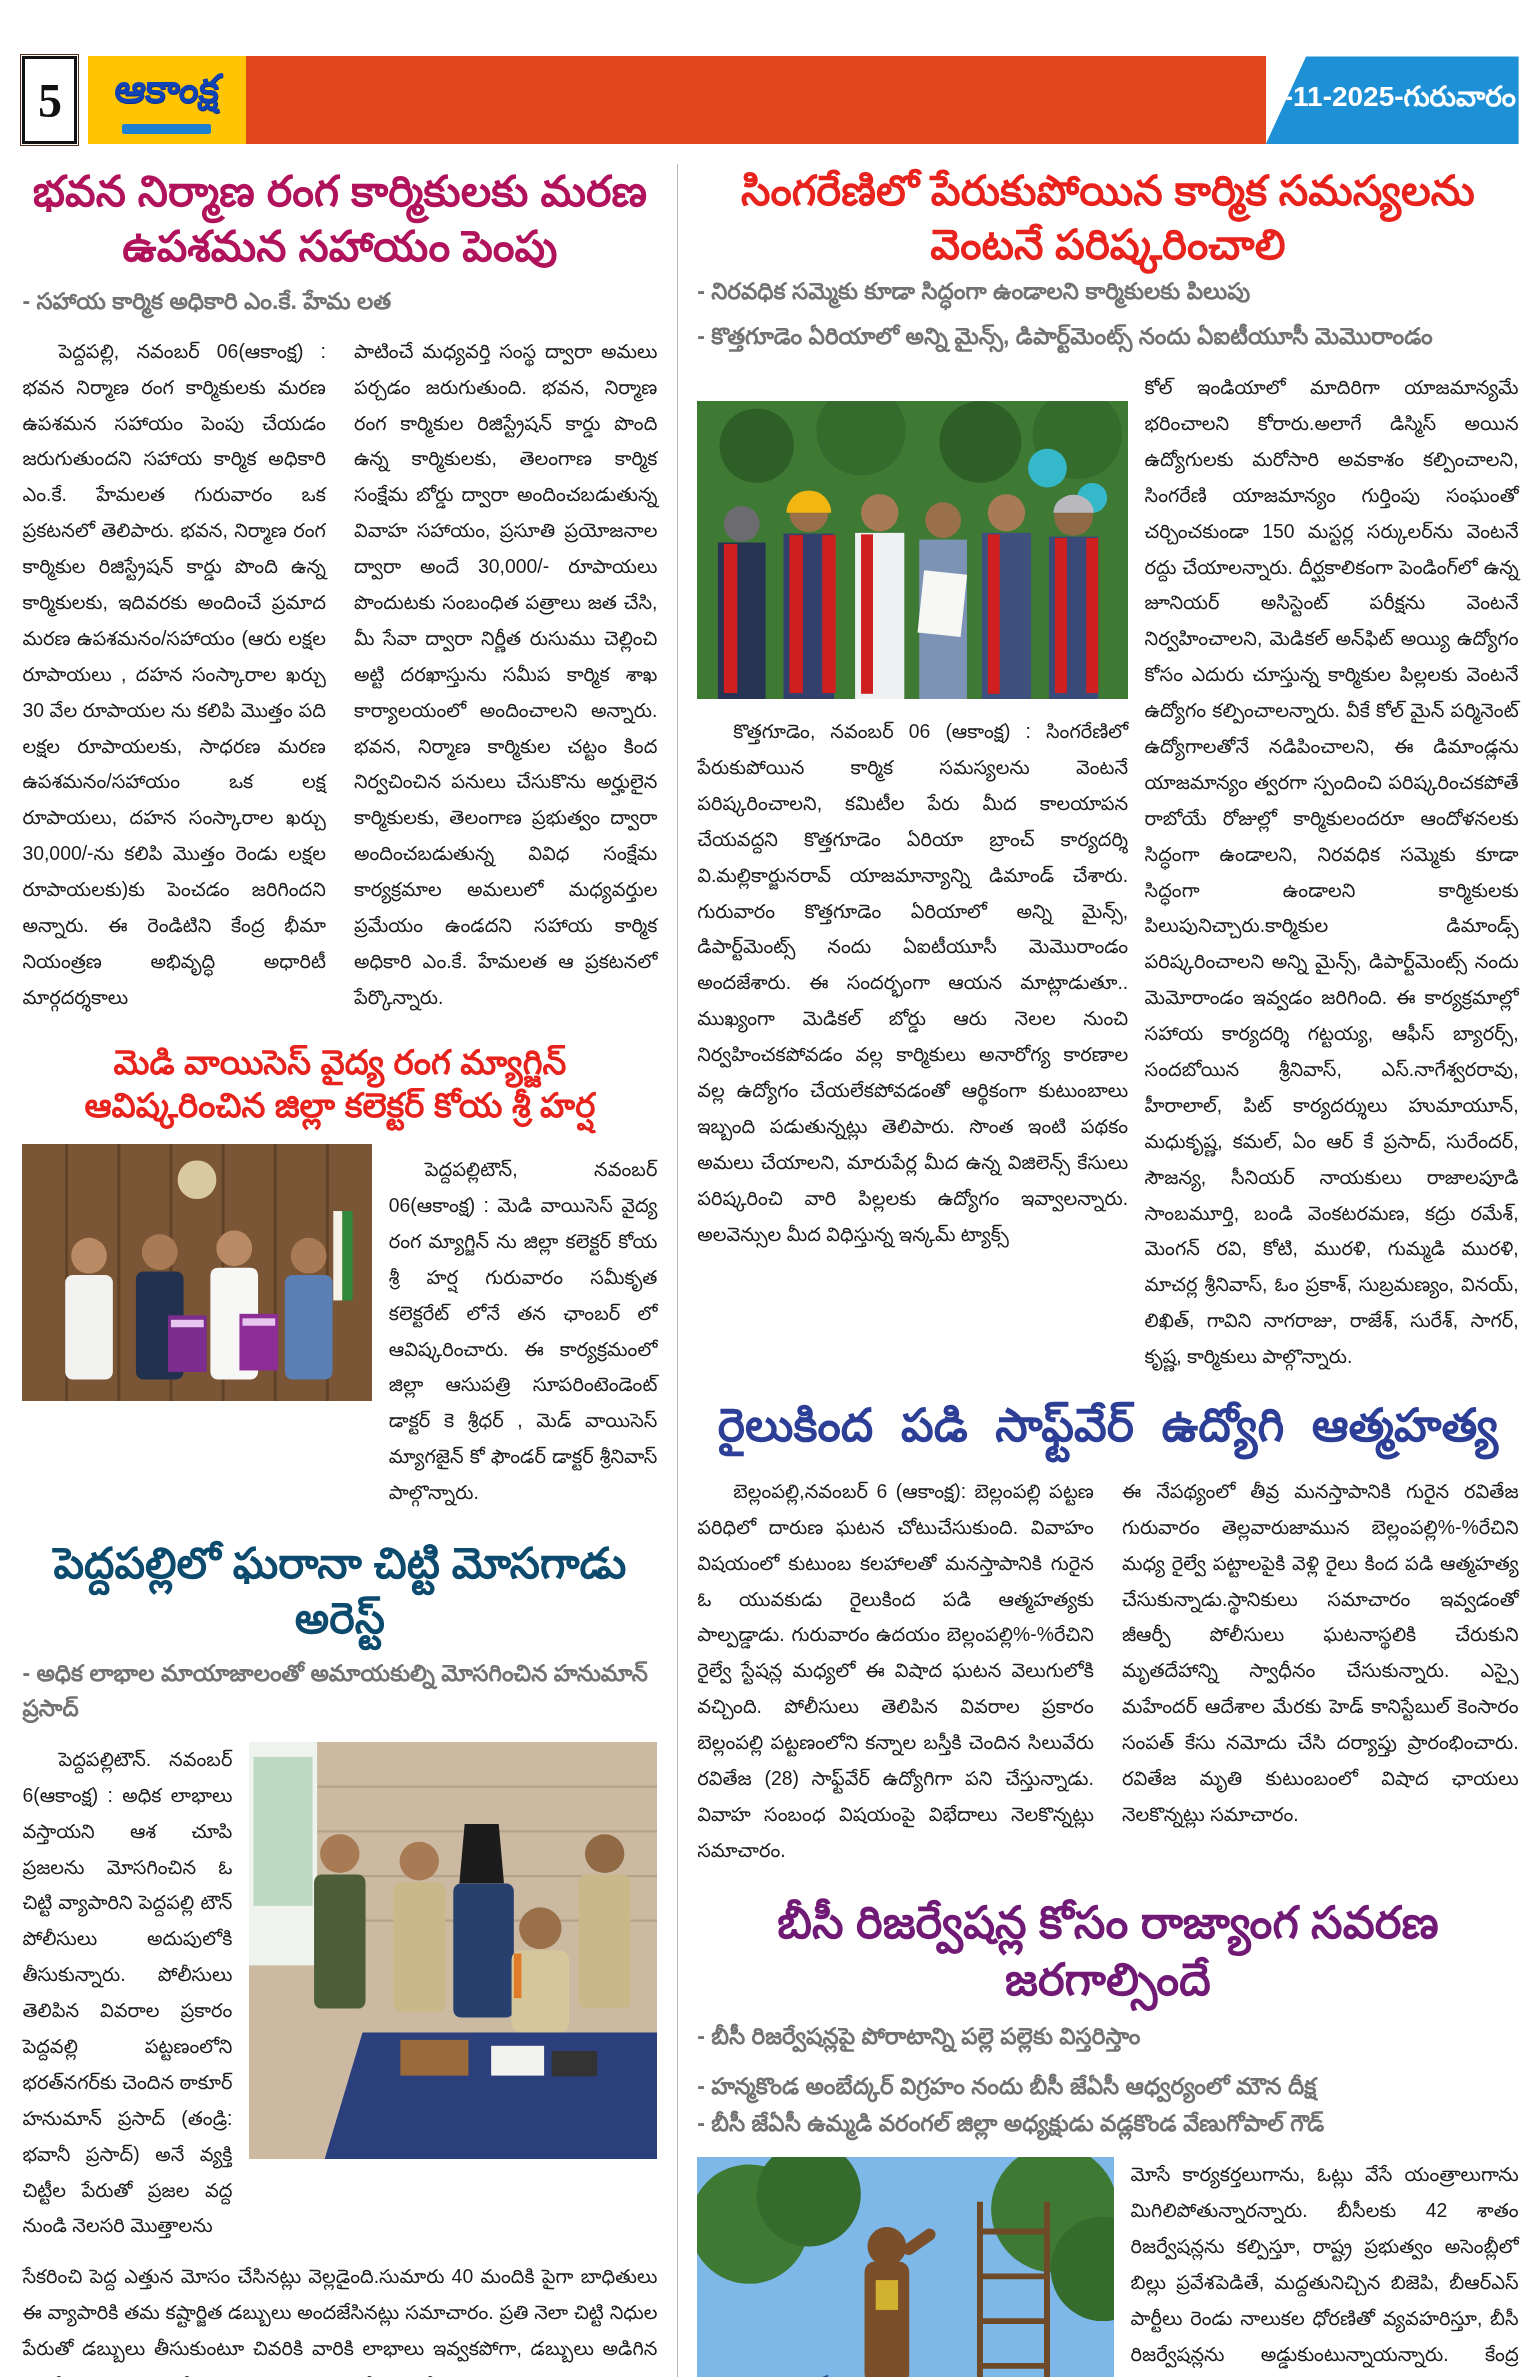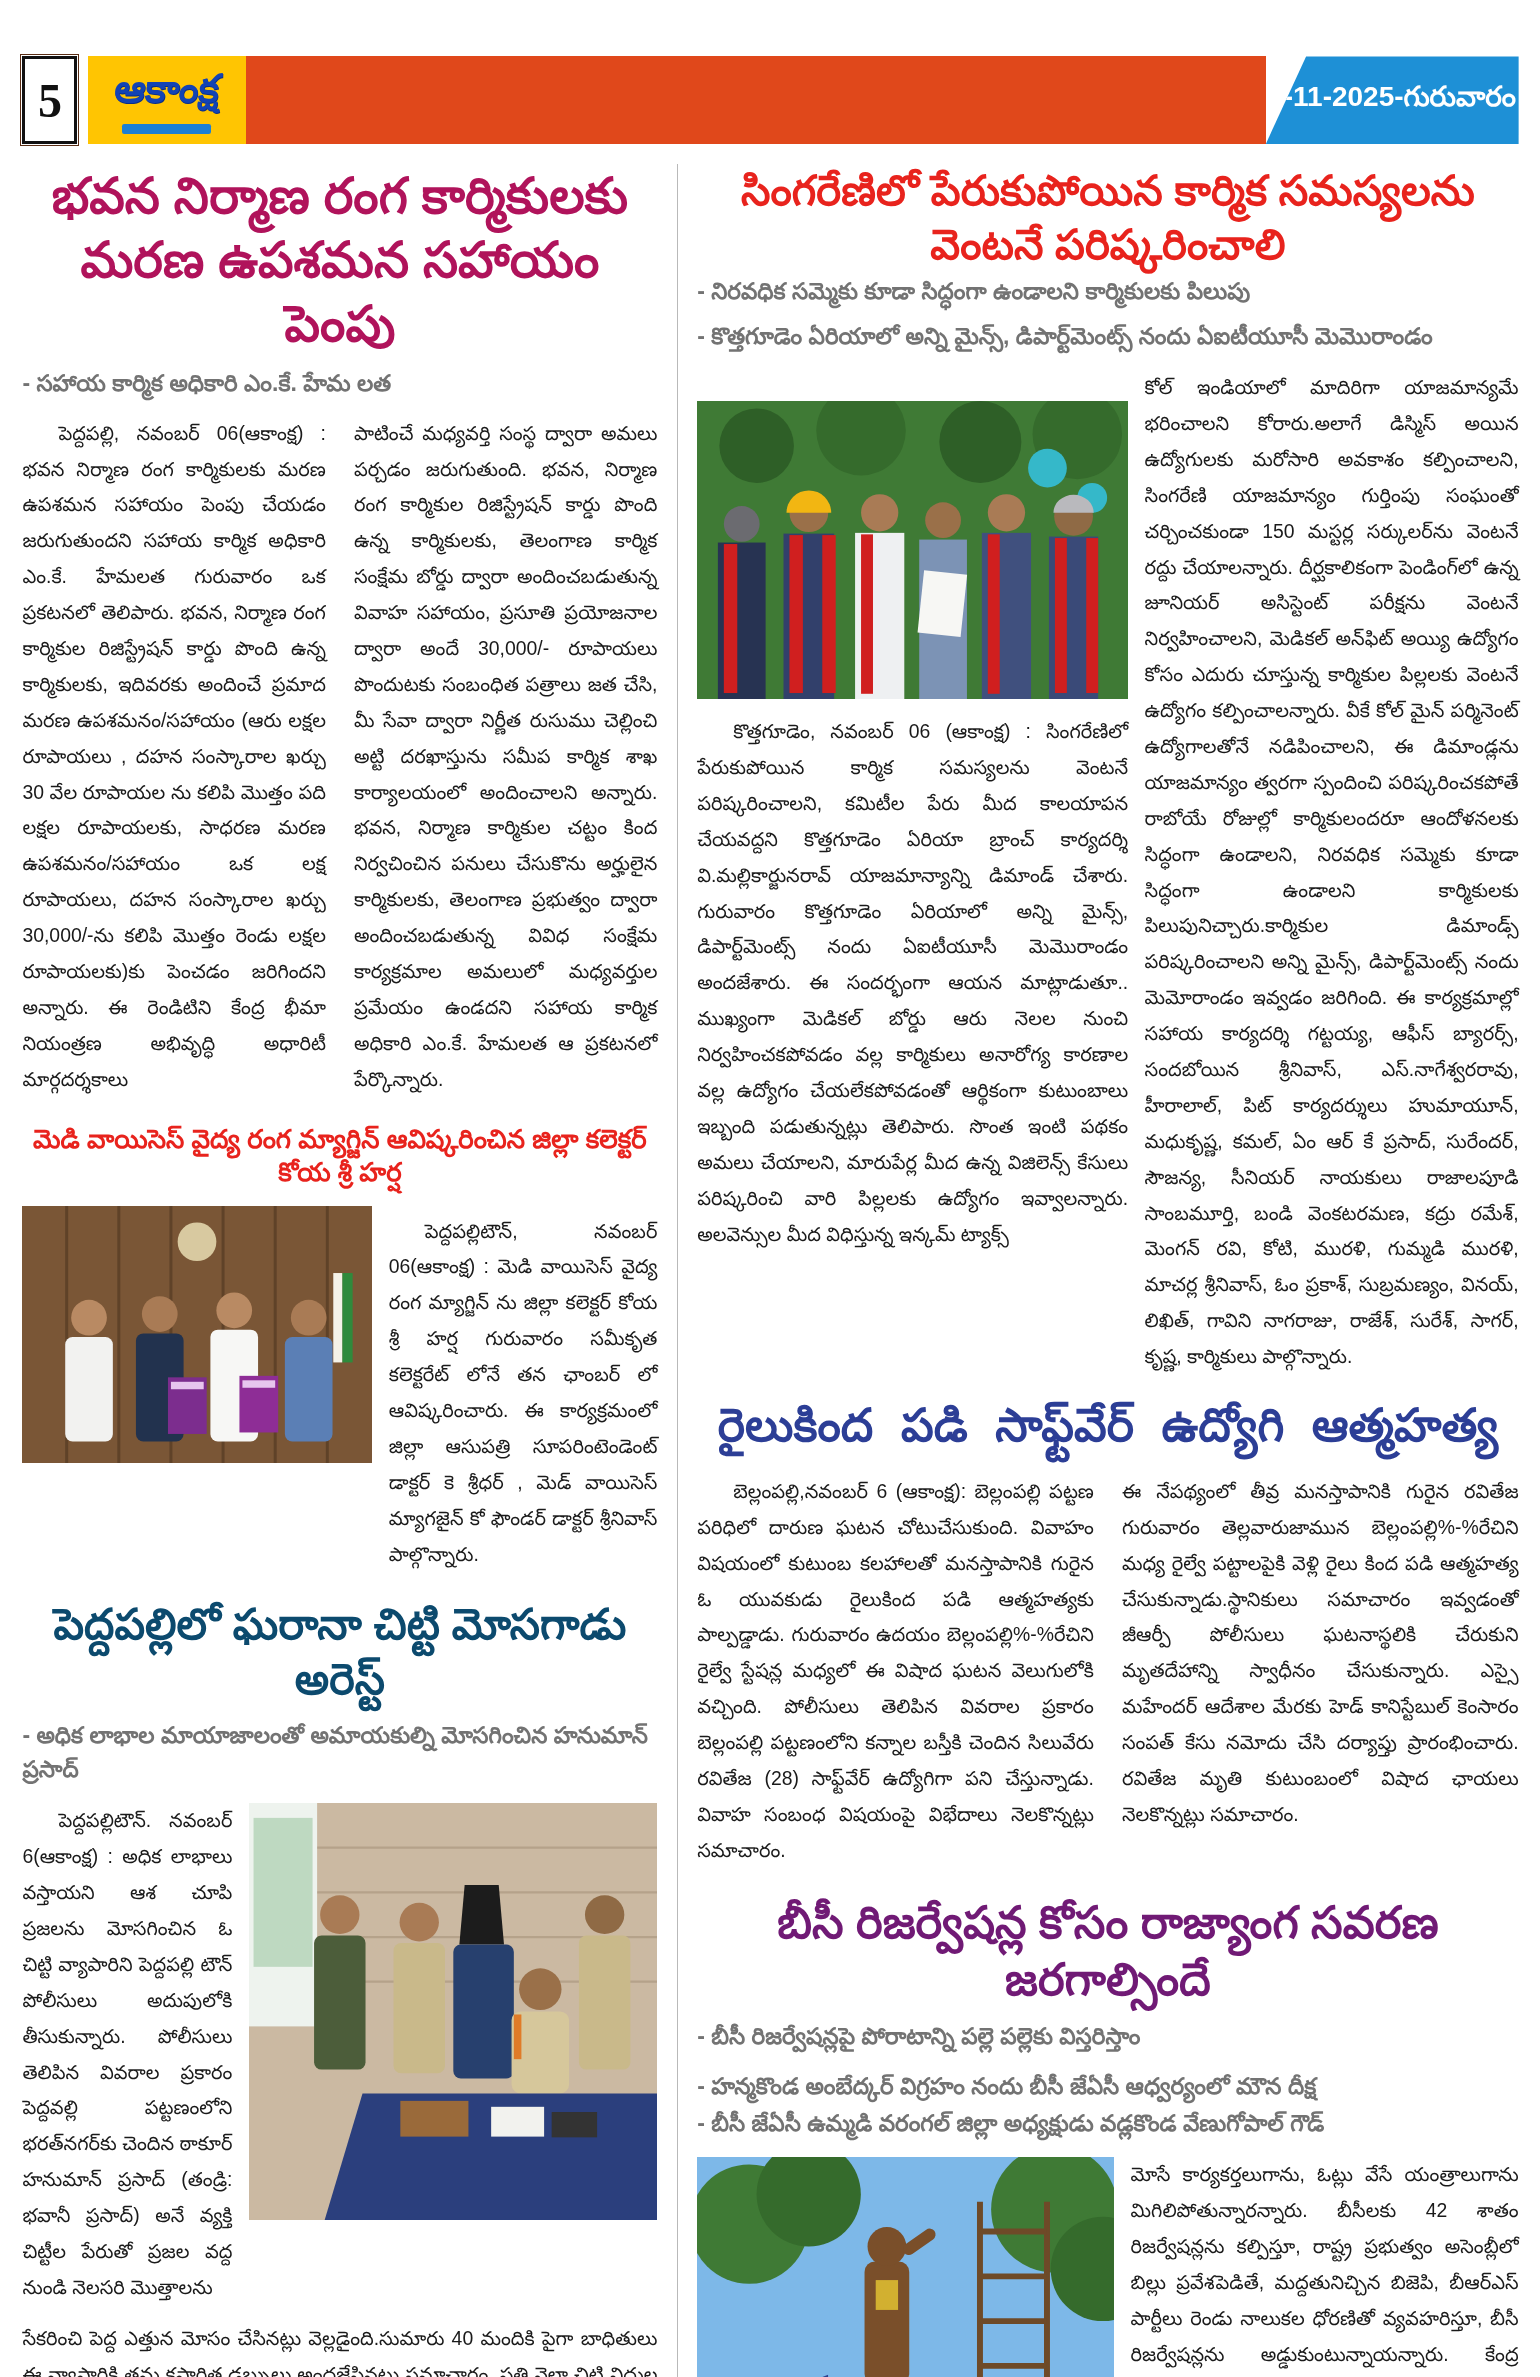--- a/index.html
+++ b/index.html
@@ -32,23 +32,23 @@
     font-size:28px; font-weight:bold; clip-path:polygon(16% 0, 100% 0, 100% 100%, 0 100%);
   }
 
   
   .content { display:flex; gap:19.4px; margin-top:19.4px; }
   .col-left { width:635px; }
   .col-right { flex:1; border-left:1.5px solid #b9b9b9; padding-left:19.4px; }
 
   article { margin-bottom:25px; }
   .headline { text-align:center; font-weight:bold; line-height:1.28; }
-  .hl-magenta { color:#b0135b; font-size:50px; }
+  .hl-magenta { color:#b0135b; font-size:43px; }
   .hl-red { color:#e8231d; font-size:42px; }
-  .hl-red-sm { color:#e8231d; font-size:26px;margin-top:18px; }
+  .hl-red-sm { color:#e8231d; font-size:34px;margin-top:18px; }
   .hl-crimson { color:#701a75; font-size:45px; }
   .hl-blue { color:#0c4a6e; font-size:43px; }
   .hl-indigo { color:#2c3e96; font-size:46px;font-family:Liberation Mono, monospace; }
   .subhead { text-align:left; font-weight:bold; color:#737373; font-size:23px; line-height:1.5; margin-top:10.4px; }
   .body-text { font-size:19.4px; line-height:1.85; text-align:justify; margin-top:15px; }
   .two-col { column-count:2; column-gap:28px; }
   .indent { text-indent:36px; }
 
   .photo-row { display:flex; gap:16.4px; margin-top:16.4px; }
   .photo-frame { background:#dddddd; overflow:hidden; flex-shrink:0; }

